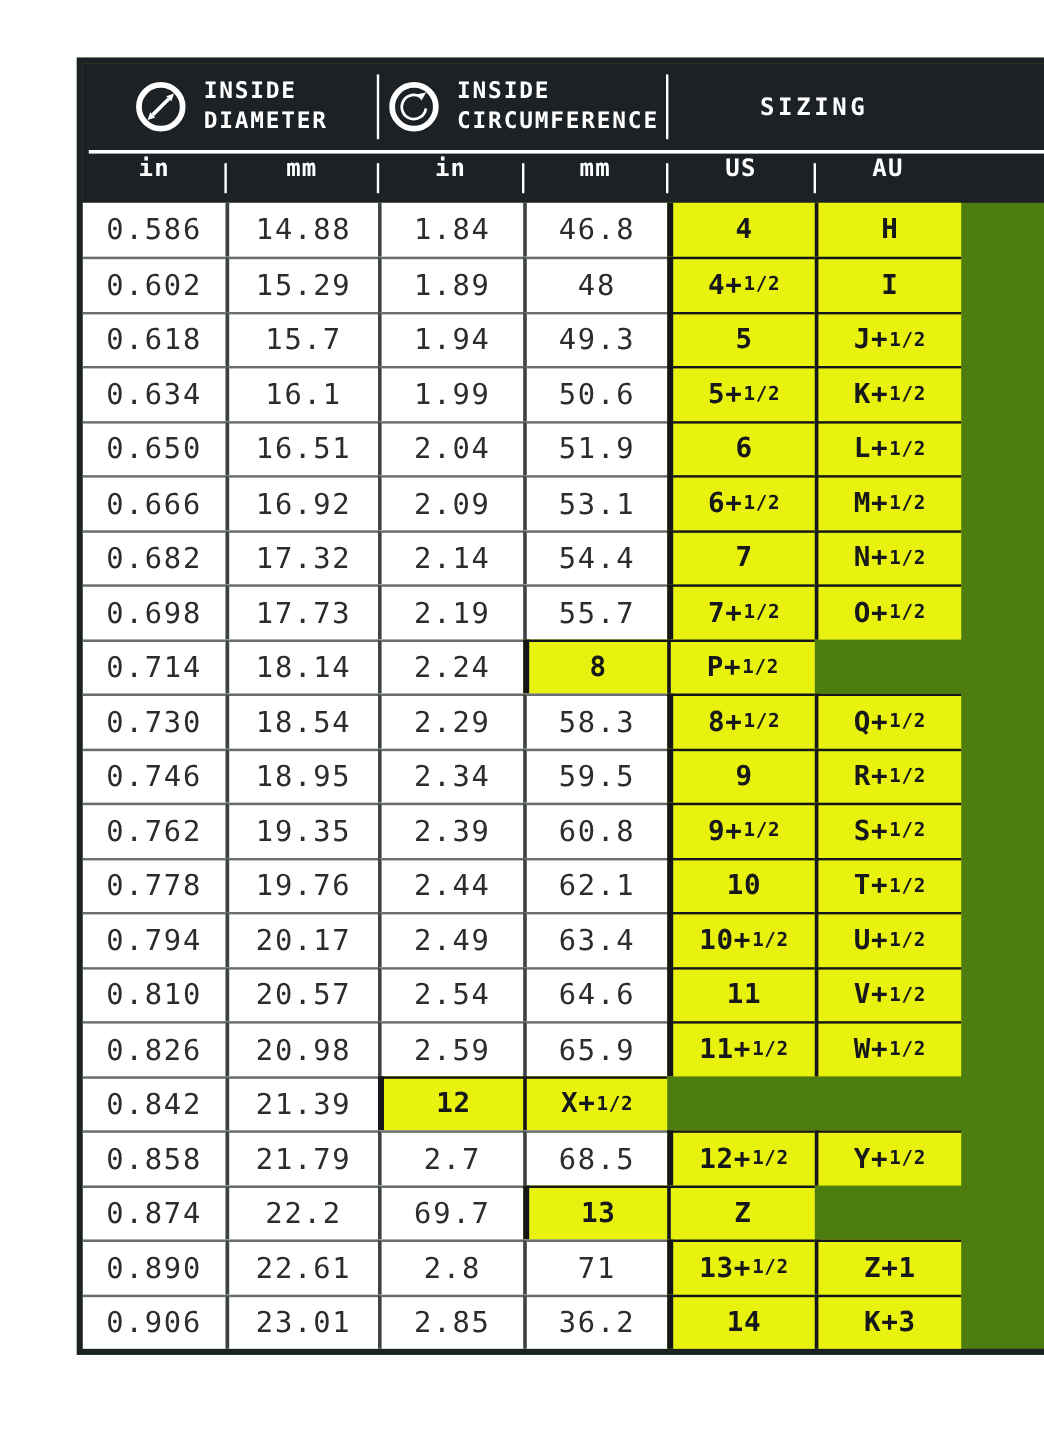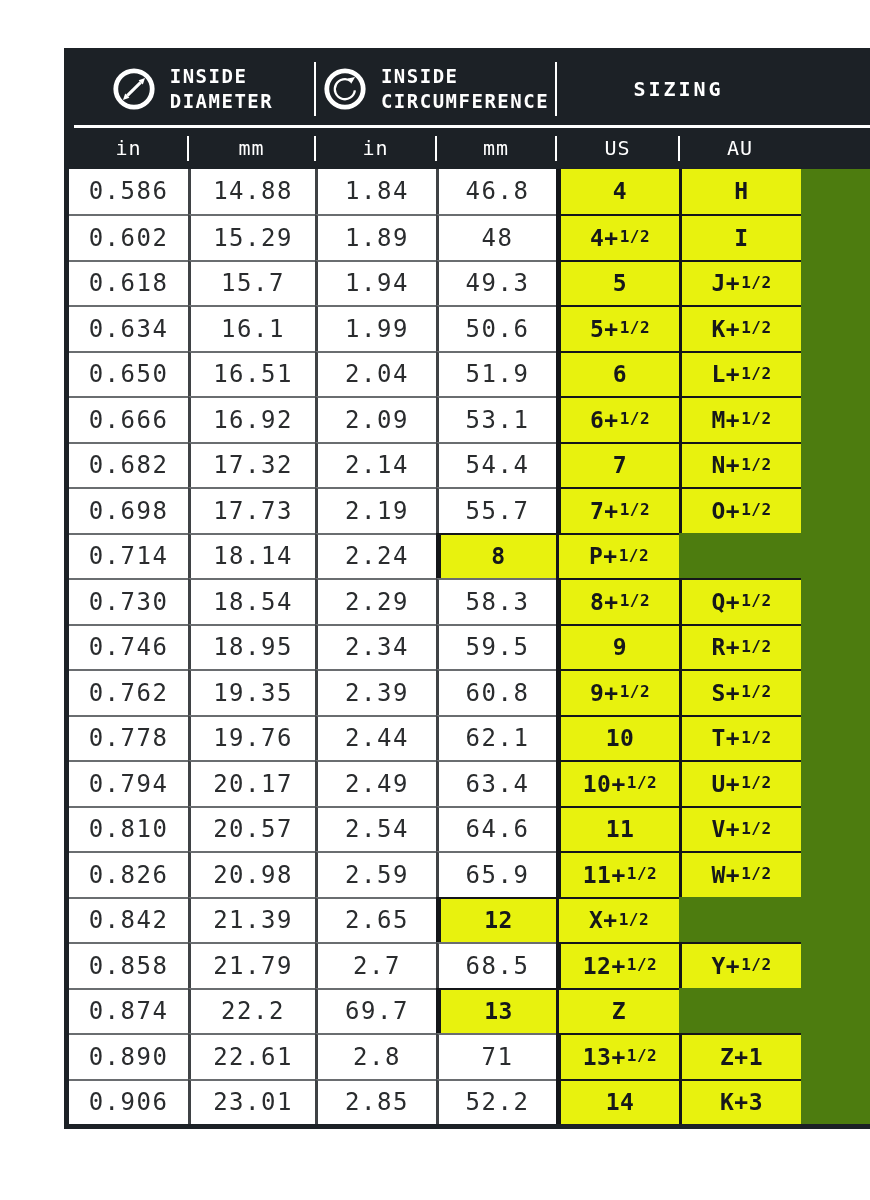--- a/index.html
+++ b/index.html
@@ -57,22 +57,22 @@
   .icon-wrap { display: flex; align-items: center; }
   .hrule { height: 2.5px; background: #ffffff; margin: 0 5px; }
   .subheader-row {
     display: grid;
     grid-template-columns: var(--cols);
     height: 41px;
     align-items: stretch;
   }
   .subheader-cell {
     position: relative;
-    display: flex; align-items: center; justify-content: center;
-    font-weight: normal; font-size: 20px; letter-spacing: 1px;
+    display: flex; align-items: flex-start; justify-content: center;
+    font-weight: bold; font-size: 20px; letter-spacing: 1px;
   }
   .subheader-cell .vdiv {
     position: absolute; right: -1px; top: 8px; bottom: 8px;
     width: 2px; background: #ffffff;
   }
   
   .data-row {
     display: grid;
     grid-template-columns: var(--cols);
     height: 45.5px;
@@ -361,21 +361,20 @@
           <span class="frac">1/2</span>
         </div>
         <div class="cell c5 hl">
           <span>W+</span>
           <span class="frac">1/2</span>
         </div>
       </div>
       <div class="data-row">
         <div class="cell c0">0.842</div>
         <div class="cell c1">21.39</div>
-        <div class="cell c2">2.65</div>
         <div class="cell c4 hl">12</div>
         <div class="cell c5 hl">
           <span>X+</span>
           <span class="frac">1/2</span>
         </div>
       </div>
       <div class="data-row">
         <div class="cell c0">0.858</div>
         <div class="cell c1">21.79</div>
         <div class="cell c2">2.7</div>
@@ -404,19 +403,19 @@
         <div class="cell c4 hl">
           <span>13+</span>
           <span class="frac">1/2</span>
         </div>
         <div class="cell c5 hl">Z+1</div>
       </div>
       <div class="data-row">
         <div class="cell c0">0.906</div>
         <div class="cell c1">23.01</div>
         <div class="cell c2">2.85</div>
-        <div class="cell c3">52.2</div>
+        <div class="cell c3">36.2</div>
         <div class="cell c4 hl">14</div>
         <div class="cell c5 hl">K+3</div>
       </div>
     </div>
 
 </div>
 
 </body></html>

